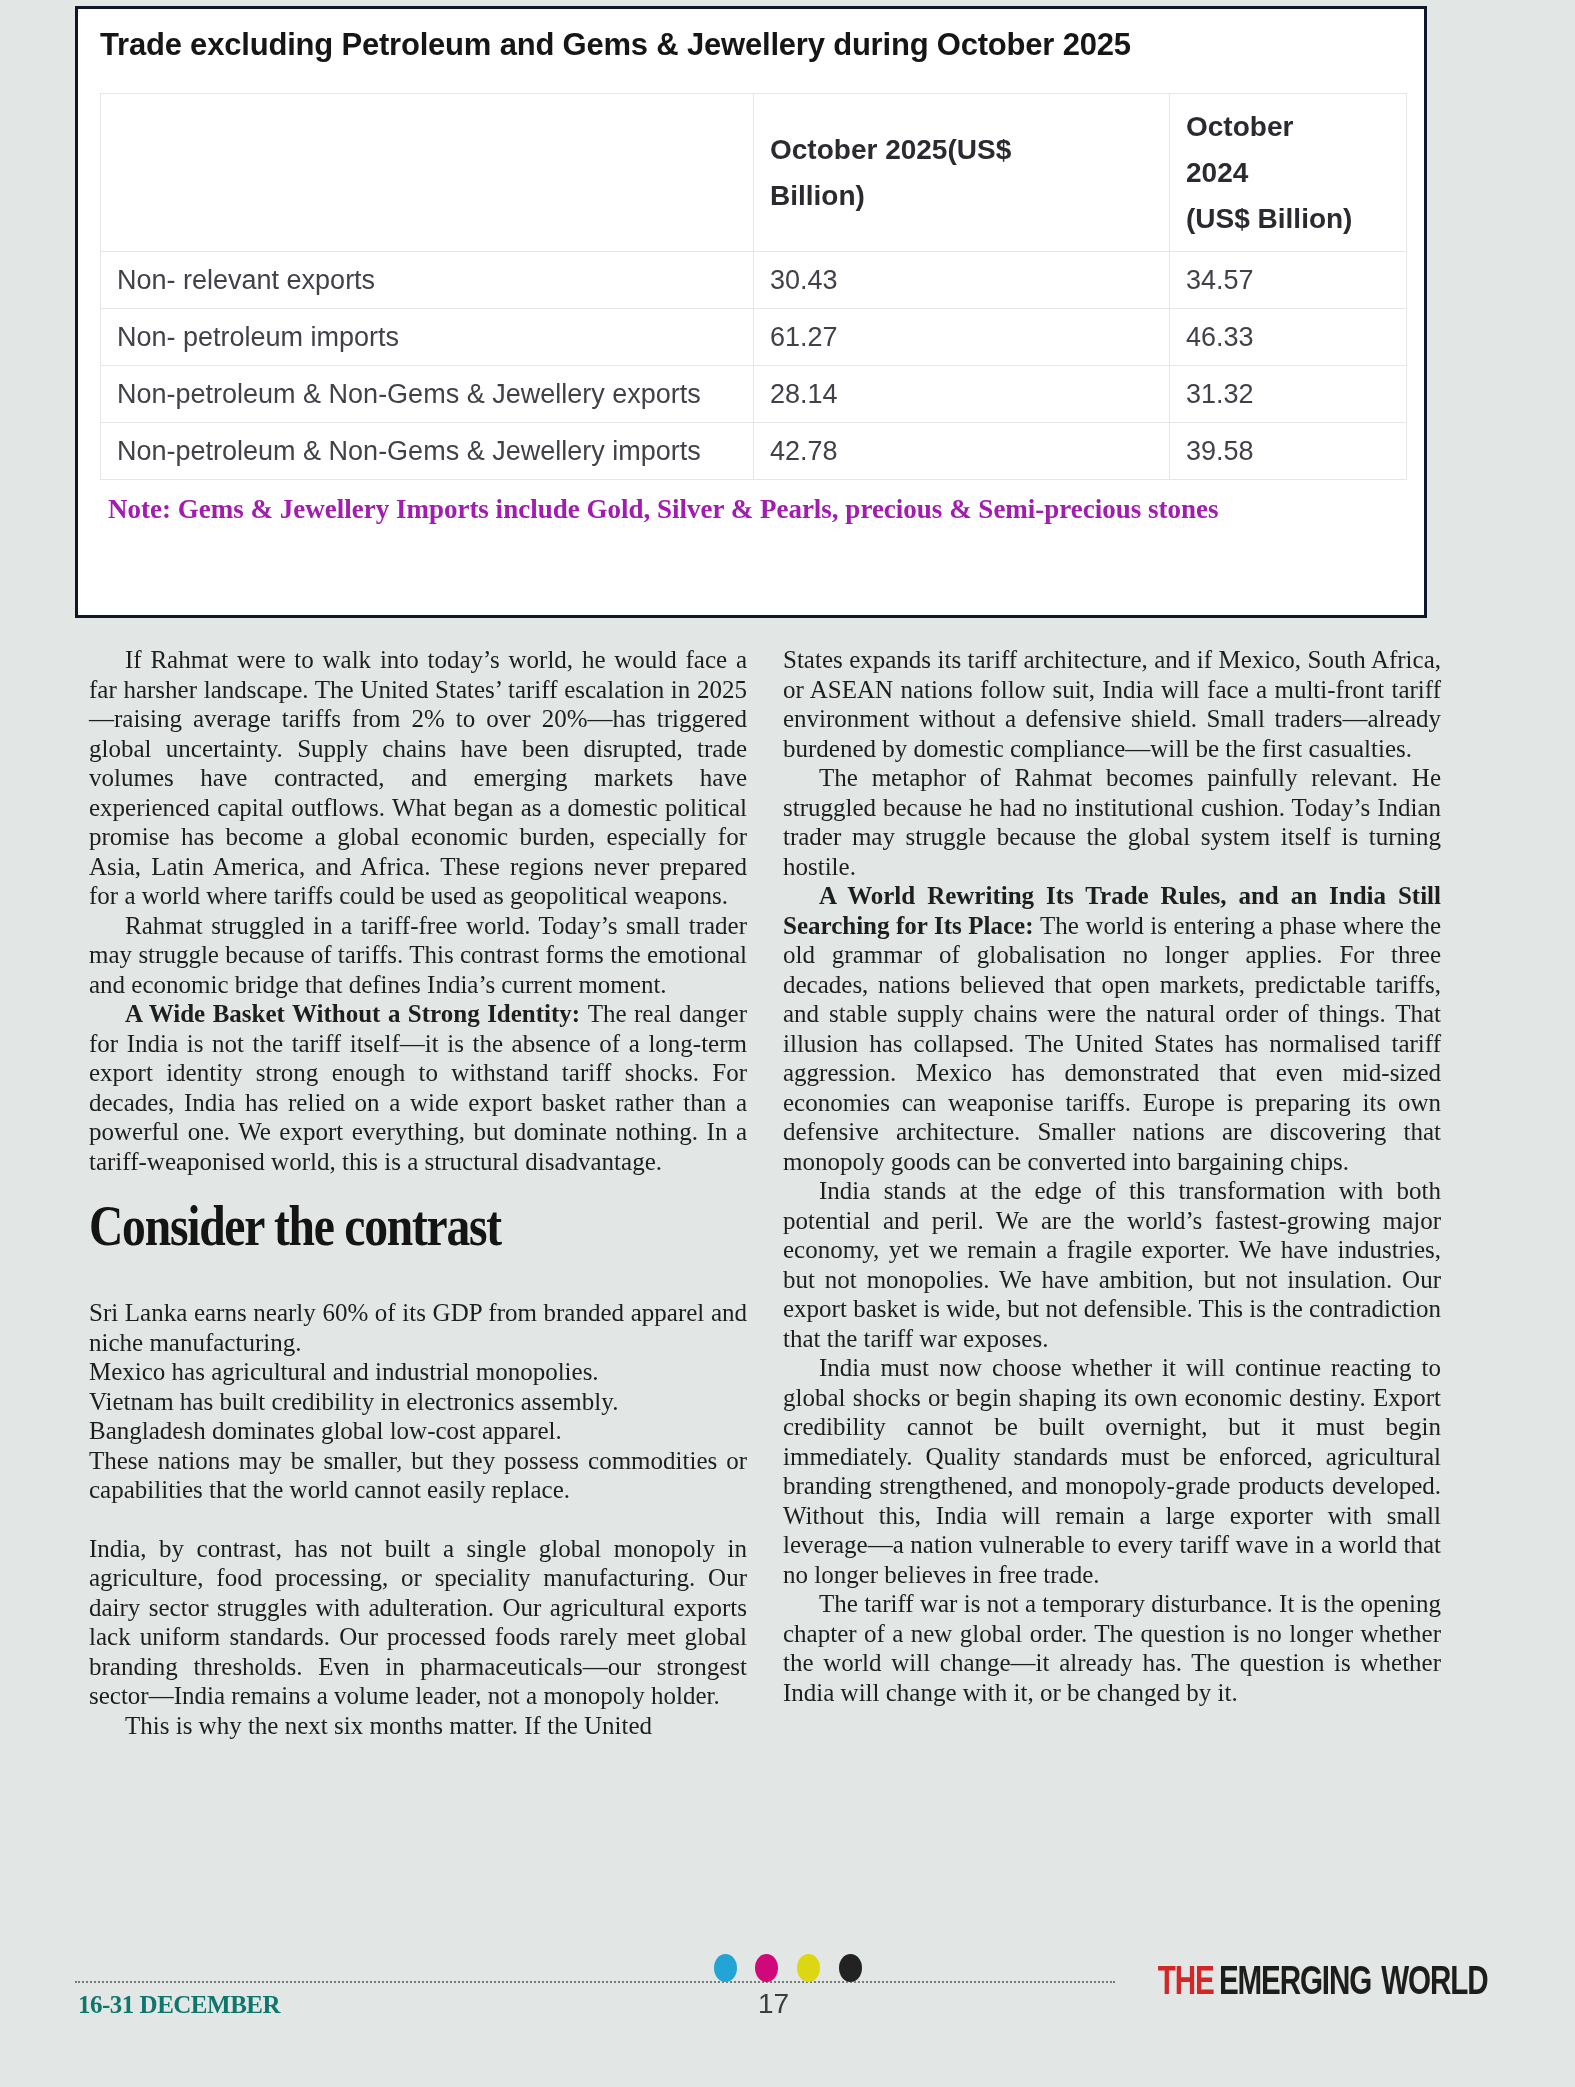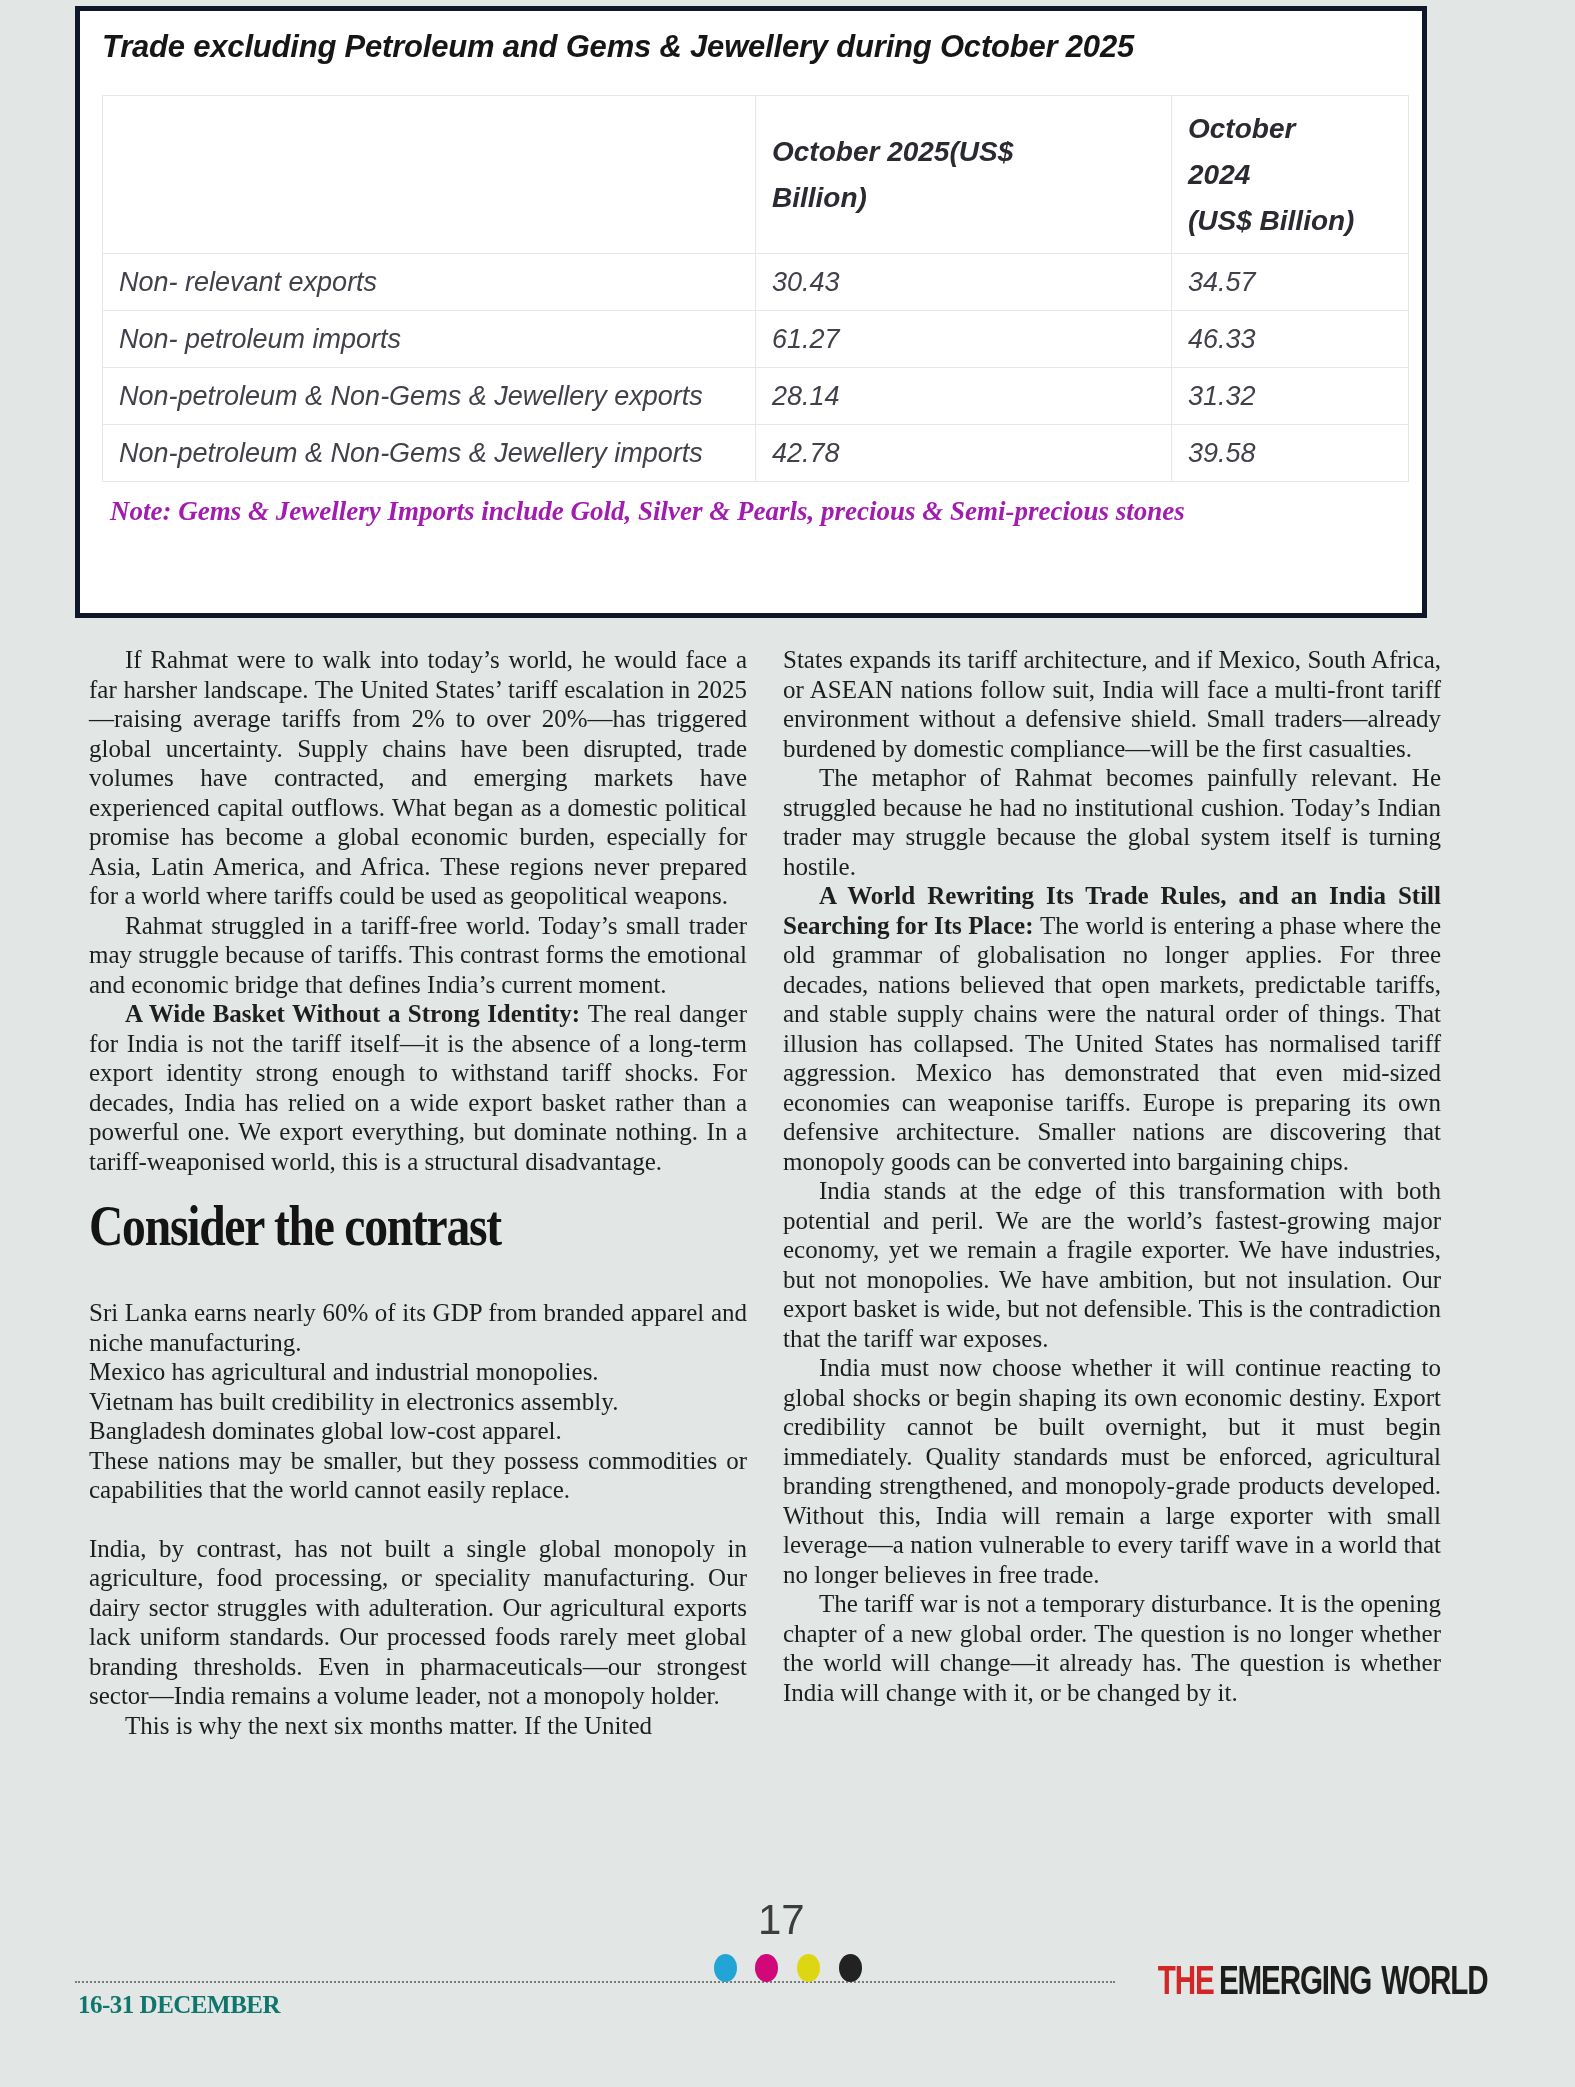--- a/index.html
+++ b/index.html
@@ -8,24 +8,23 @@
     width:1575px;height:2087px;
     background:#e2e6e4;
     font-family:"Liberation Serif",serif;
     overflow:hidden;
   }
 
   
   .panel{
     position:absolute;left:75px;top:6px;width:1352px;height:612px;
     background:#ffffff;
-    border:5px solid #0f172a;
+    border:3px solid #0f172a;
     box-sizing:border-box;
     padding:18px 24px 0 22px;
-    font-style:italic;
   }
   .panel-title{
     margin:0 0 30px 0;
     font-family:"Liberation Sans",sans-serif;
     font-size:31px;font-weight:bold;color:#161616;
     letter-spacing:-0.2px;
   }
   table.trade{
     border-collapse:collapse;
     width:1306px;
@@ -102,23 +101,23 @@
     position:absolute;top:1954px;width:23px;height:28px;border-radius:50%;
   }
   .issue{
     position:absolute;left:78px;top:1991px;
     font-family:"Liberation Serif",serif;
     font-size:25px;font-weight:bold;color:#0f766e;
     letter-spacing:-0.5px;
     text-align:center;
   }
   .pageno{
-    position:absolute;left:758px;top:1896px;
-    font-family:"Liberation Sans",sans-serif;
-    font-size:42px;color:#3d3d3d;
+    position:absolute;left:758px;top:1988px;
+    font-family:"Liberation Sans",sans-serif;
+    font-size:28px;color:#3d3d3d;
   }
   .brand{
     position:absolute;right:88px;top:1958px;
     font-family:"Liberation Sans",sans-serif;
     font-size:40px;font-weight:bold;
     white-space:nowrap;
     transform:scaleX(0.74);
     transform-origin:right center;
     letter-spacing:-1.5px;
   }

